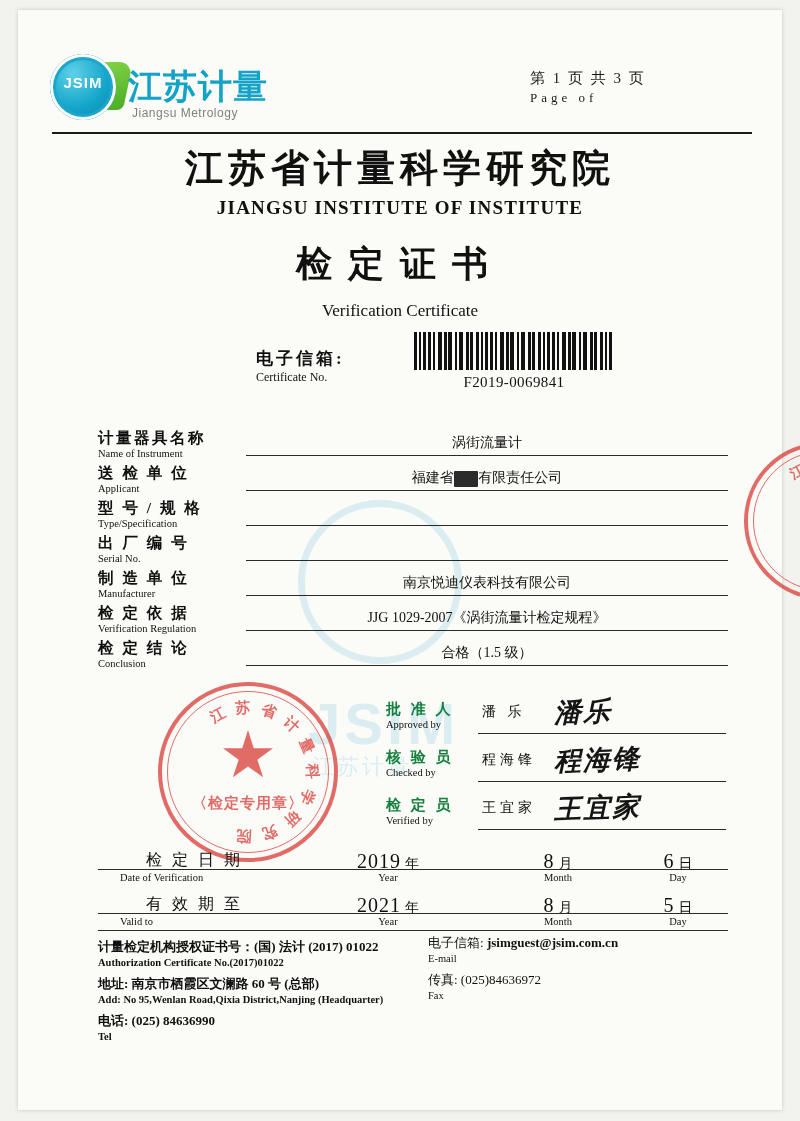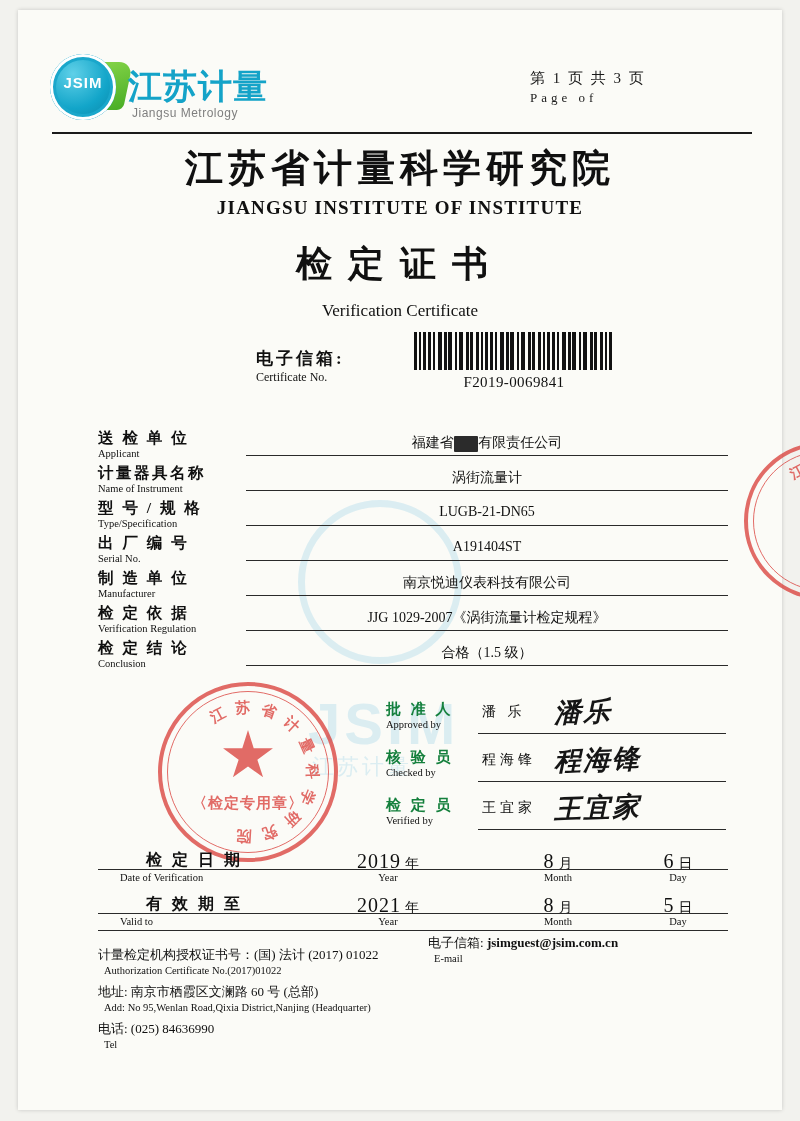--- a/index.html
+++ b/index.html
@@ -270,21 +270,21 @@
   
   .dates {
     position: absolute;
     left: 80px;
     top: 838px;
     width: 630px;
   }
   .drow { position: relative; height: 44px; }
   .d-cn {
     position: absolute; left: 48px; top: 2px;
-    font-size: 16px; font-weight: bold; letter-spacing: 3px; color: #101010;
+    font-size: 16px; font-weight: normal; letter-spacing: 3px; color: #101010;
   }
   .d-en {
     position: absolute; left: 22px; top: 24px;
     font-size: 10.5px; color: #101010;
   }
   .d-seg { position: absolute; top: 2px; text-align: center; }
   .d-seg .num { font-size: 20px; color: #101010; letter-spacing: 1px; }
   .d-seg .unit { font-size: 14px; color: #101010; }
   .d-sub {
     position: absolute; top: 24px; text-align: center;
@@ -303,24 +303,24 @@
     border-top: 1px solid #2a2a2a;
   }
   .footer {
     position: absolute;
     left: 80px;
     top: 924px;
     width: 640px;
     font-size: 12.5px;
     color: #101010;
   }
-  .fcol-l { position: absolute; left: 0; top: 12px; width: 330px; }
+  .fcol-l { position: absolute; left: 0; top: 4px; width: 330px; font-weight: bold; }
   .fcol-r { position: absolute; left: 330px; top: 0; width: 310px; }
   .fline-main { font-size: 13px; line-height: 17px; }
-  .fline-sub { font-size: 10.5px; line-height: 15px; color: #101010; margin-left: 6px; }
+  .fline-sub { font-size: 10.5px; line-height: 15px; color: #101010; }
   .fblock { margin-bottom: 5px; }
   .fcol-r .pair { position: relative; }
   .fcol-r .right-item {
     position: absolute; left: 242px; top: 0; width: 160px;
   }
   b.bold { font-weight: bold; }
   
   .stamp {
     position: absolute;
     border: 4px solid #d8342f;
@@ -474,46 +474,44 @@
         <i style="left: 180px; width: 3px;"></i>
         <i style="left: 186px; width: 3px;"></i>
         <i style="left: 191px; width: 2px;"></i>
         <i style="left: 195px; width: 3px;"></i>
       </div>
     <div class="certno-val">F2019-0069841</div>
 
     <div class="fields">
 
       <div class="frow">
+        <div class="flabel-cn">计量器具名称</div>
+        <div class="flabel-en">Name of Instrument</div>
+        <div class="fvalue">涡街流量计</div>
+        <div class="fline"></div>
+      </div>
+
+      <div class="frow">
         <div class="flabel-cn">送 检 单 位</div>
         <div class="flabel-en">Applicant</div>
         <div class="fvalue">
           <span>福建省</span><span class="redact">&nbsp;&nbsp;&nbsp;&nbsp;&nbsp;&nbsp;&nbsp;</span><span>有限责任公司</span>
         </div>
         <div class="fline"></div>
       </div>
 
       <div class="frow">
-        <div class="flabel-cn">计量器具名称</div>
-        <div class="flabel-en">Name of Instrument</div>
-        <div class="fvalue">涡街流量计</div>
-        <div class="fline"></div>
-      </div>
-
-      <div class="frow">
         <div class="flabel-cn">型 号 / 规 格</div>
         <div class="flabel-en">Type/Specification</div>
-        <div class="fvalue">LUGB-21-DN65</div>
         <div class="fline"></div>
       </div>
 
       <div class="frow">
         <div class="flabel-cn">出 厂 编 号</div>
         <div class="flabel-en">Serial No.</div>
-        <div class="fvalue">A191404ST</div>
         <div class="fline"></div>
       </div>
 
       <div class="frow">
         <div class="flabel-cn">制 造 单 位</div>
         <div class="flabel-en">Manufacturer</div>
         <div class="fvalue">南京悦迪仪表科技有限公司</div>
         <div class="fline"></div>
       </div>
 
@@ -644,17 +642,21 @@
       </div>
 
       <div class="fcol-r">
         <div class="fblock">
           <div class="fline-main">
             <span>电子信箱:</span>
             <b class="bold">jsimguest@jsim.com.cn</b>
           </div>
           <div class="fline-sub">E-mail</div>
         </div>
+        <div class="fblock">
+          <div class="fline-main">传真: (025)84636972</div>
+          <div class="fline-sub">Fax</div>
+        </div>
       </div>
     </div>
 
   </div>
 </div>
 
 </body></html>

